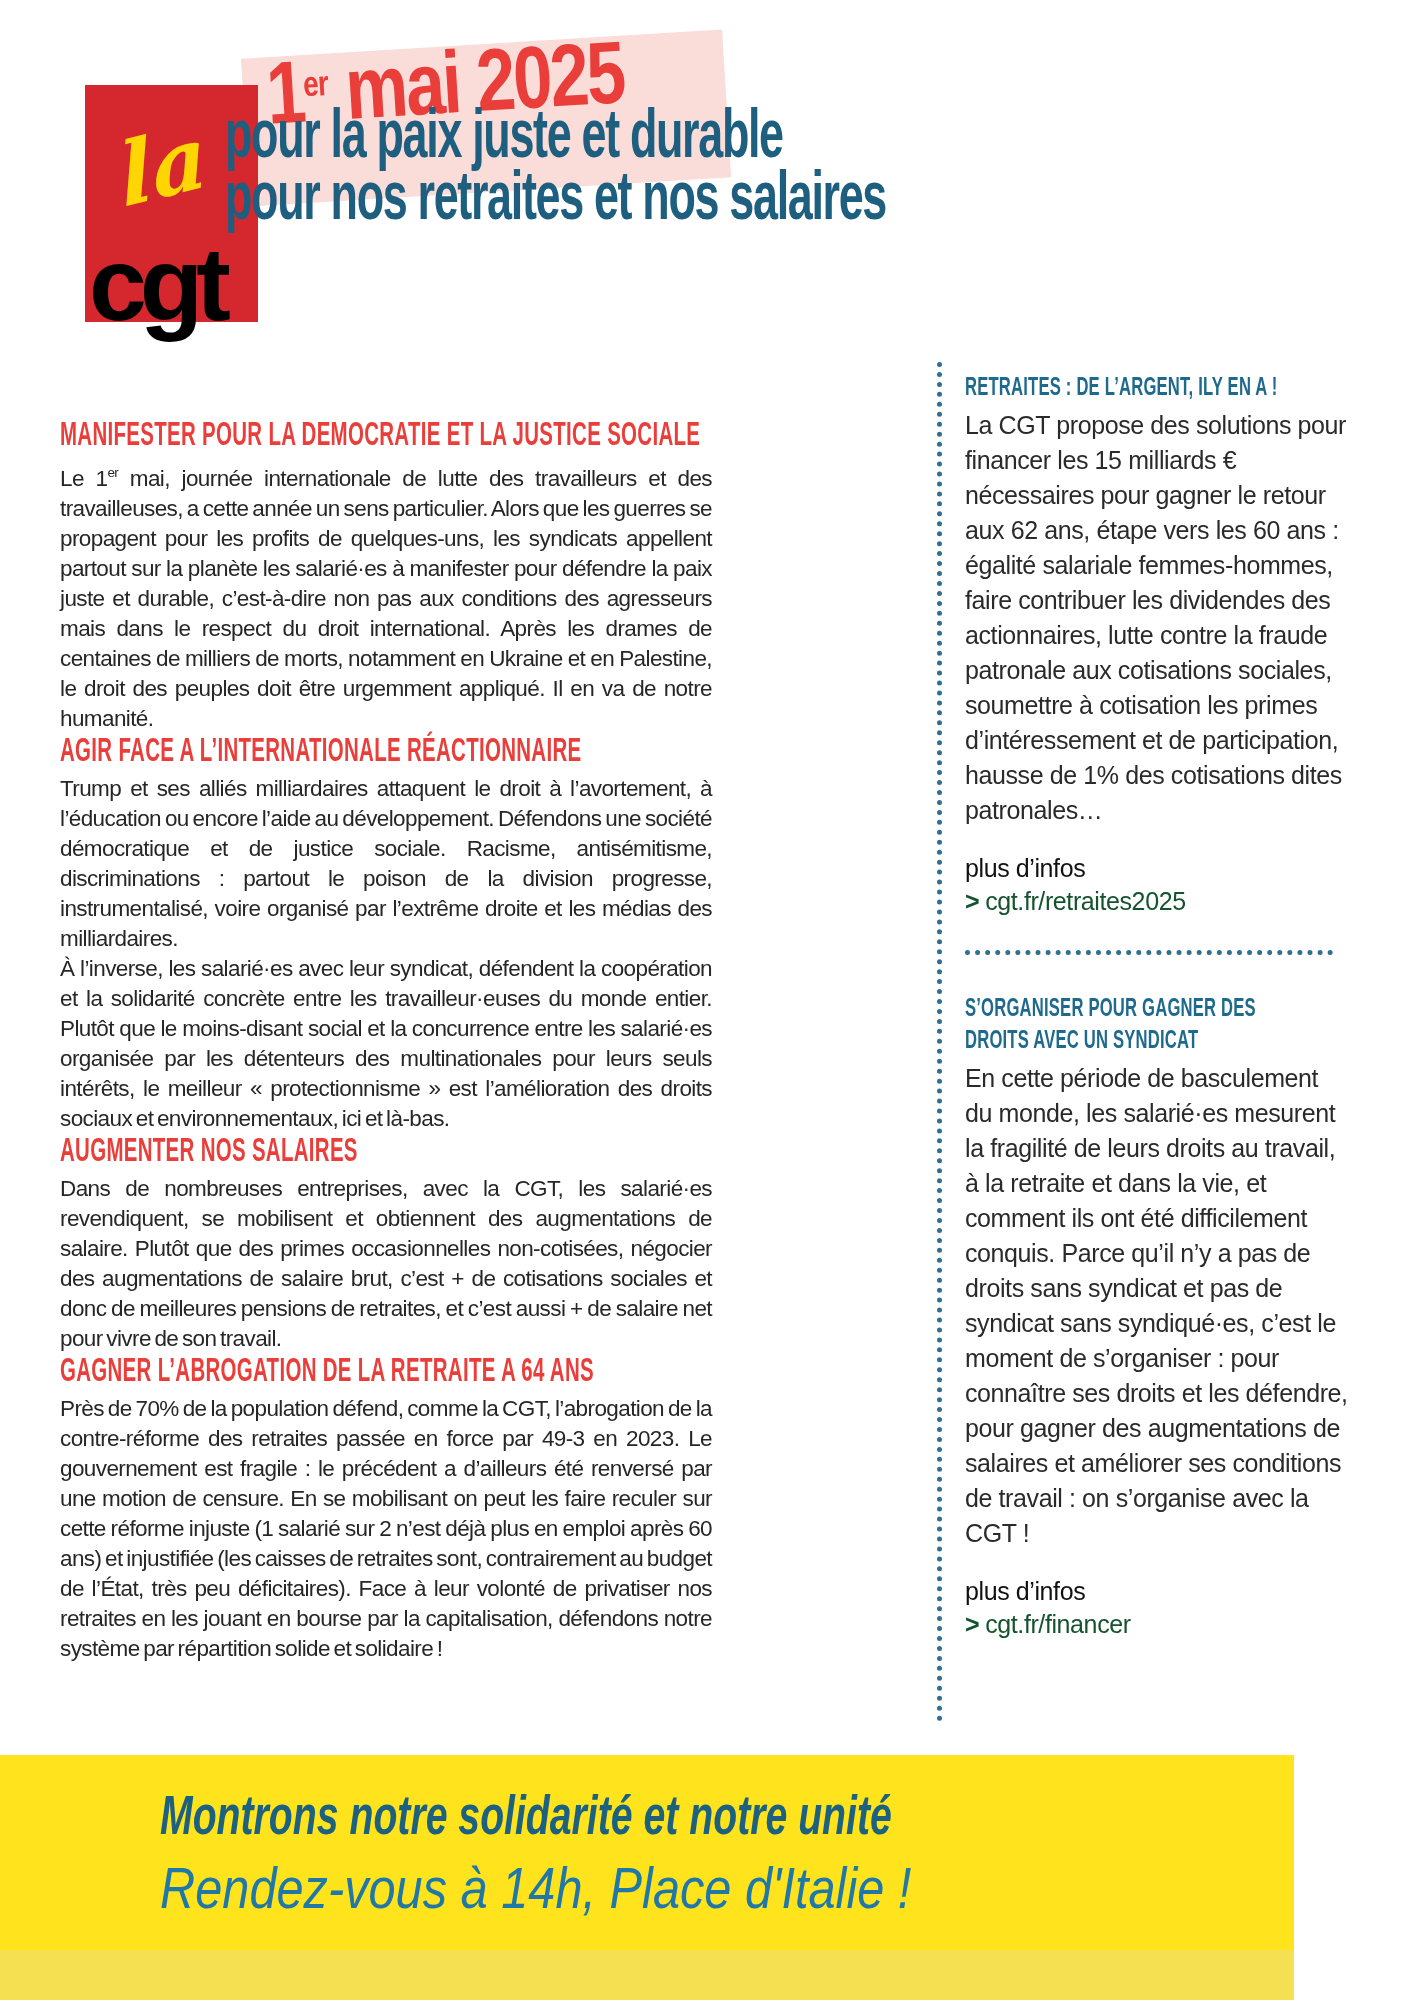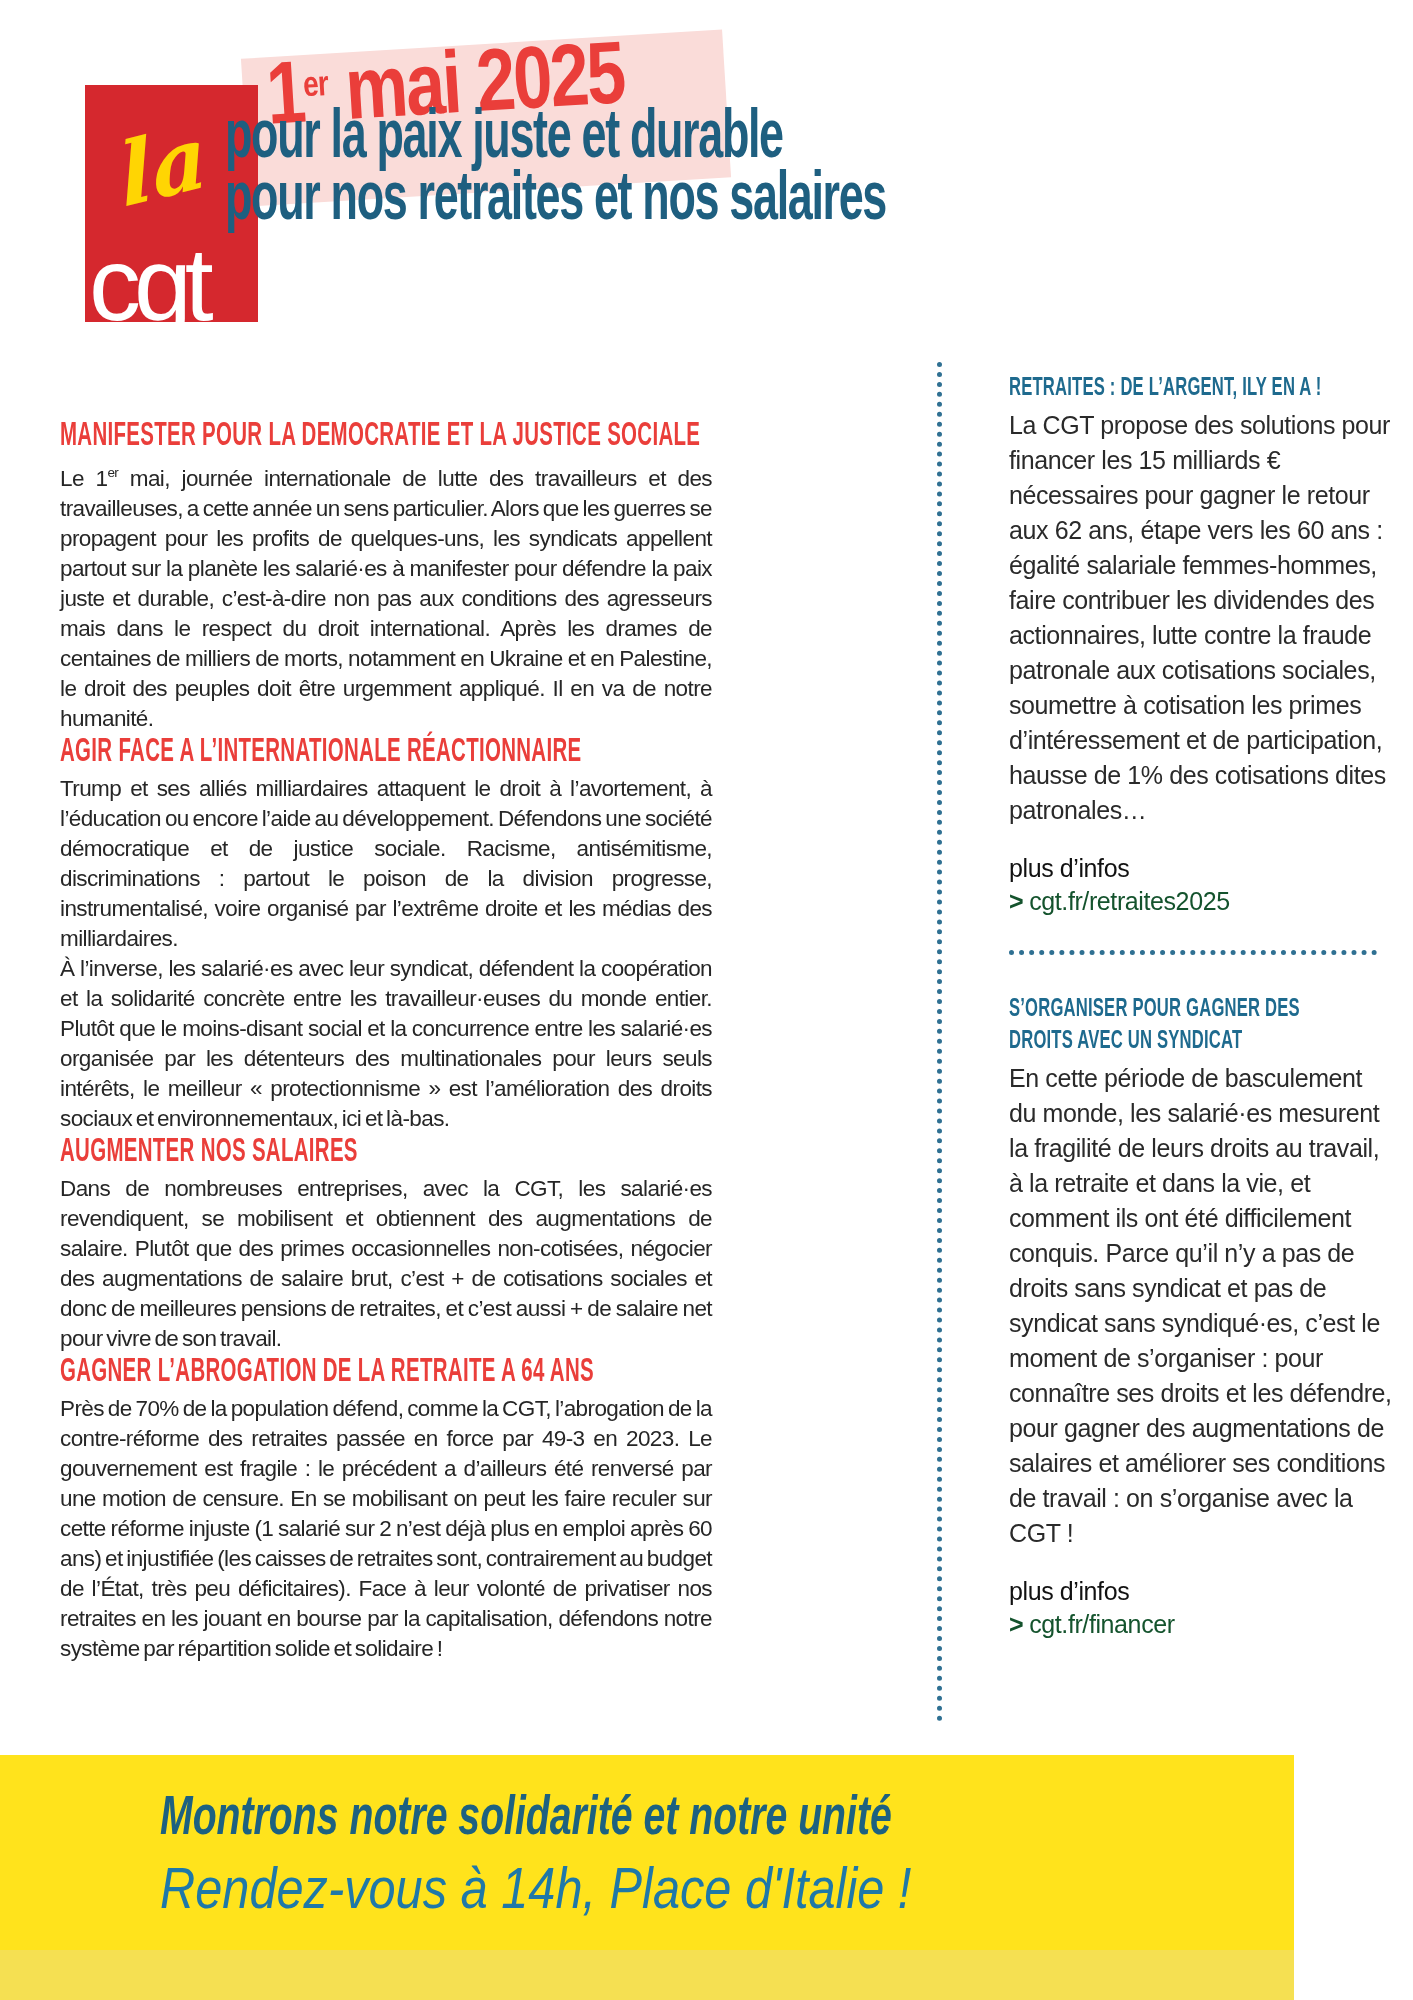--- a/index.html
+++ b/index.html
@@ -18,21 +18,21 @@
     background:#d5282e;
   }
   .logo-la {
     position:absolute; left:34px; top:38px;
     font-family:"DejaVu Serif", serif; font-style:italic; font-weight:bold;
     color:#ffd503; font-size:86px; line-height:1;
     transform:rotate(-14deg) skewX(-8deg);
   }
   .logo-cgt {
     position:absolute; left:4px; bottom:-14px;
-    color:#ffffff; font-weight:normal; font-size:104px; line-height:1;
+    color:#000000; font-weight:bold; font-size:104px; line-height:1;
     letter-spacing:-7px; white-space:nowrap;text-align:center;
   }
   .pink-box {
     position:absolute; left:245px; top:44px; width:482px; height:148px;
     background:#fadcd9; transform:rotate(-3.5deg);
   }
   .date-title {
     position:absolute; left:264px; top:50px;
     color:#ea3e3a; font-weight:bold; font-size:88px; line-height:1;
     letter-spacing:-3px; white-space:nowrap;
@@ -62,21 +62,21 @@
   }
   .body-p b { font-weight:normal; }
   .body-p sup { font-size:60%; }
 
   .v-divider {
     position:absolute; left:937px; top:362px; height:1360px; width:0;
     border-left:5px dotted #2f7092;
   }
 
   .col-right {
-    position:absolute; left:965px; top:370px; width:383px;margin-left:44px;
+    position:absolute; left:965px; top:370px; width:383px;
   }
   .side-head {
     color:#1e6a8e; font-weight:bold; font-size:26px; line-height:32px;
     transform:scaleX(0.64); transform-origin:left; white-space:nowrap;
     margin-bottom:6px; letter-spacing:0.3px;
   }
   .side-body {
     font-size:25px; line-height:35px; letter-spacing:-0.4px; color:#2a2a2a;
   }
   .info-label {

